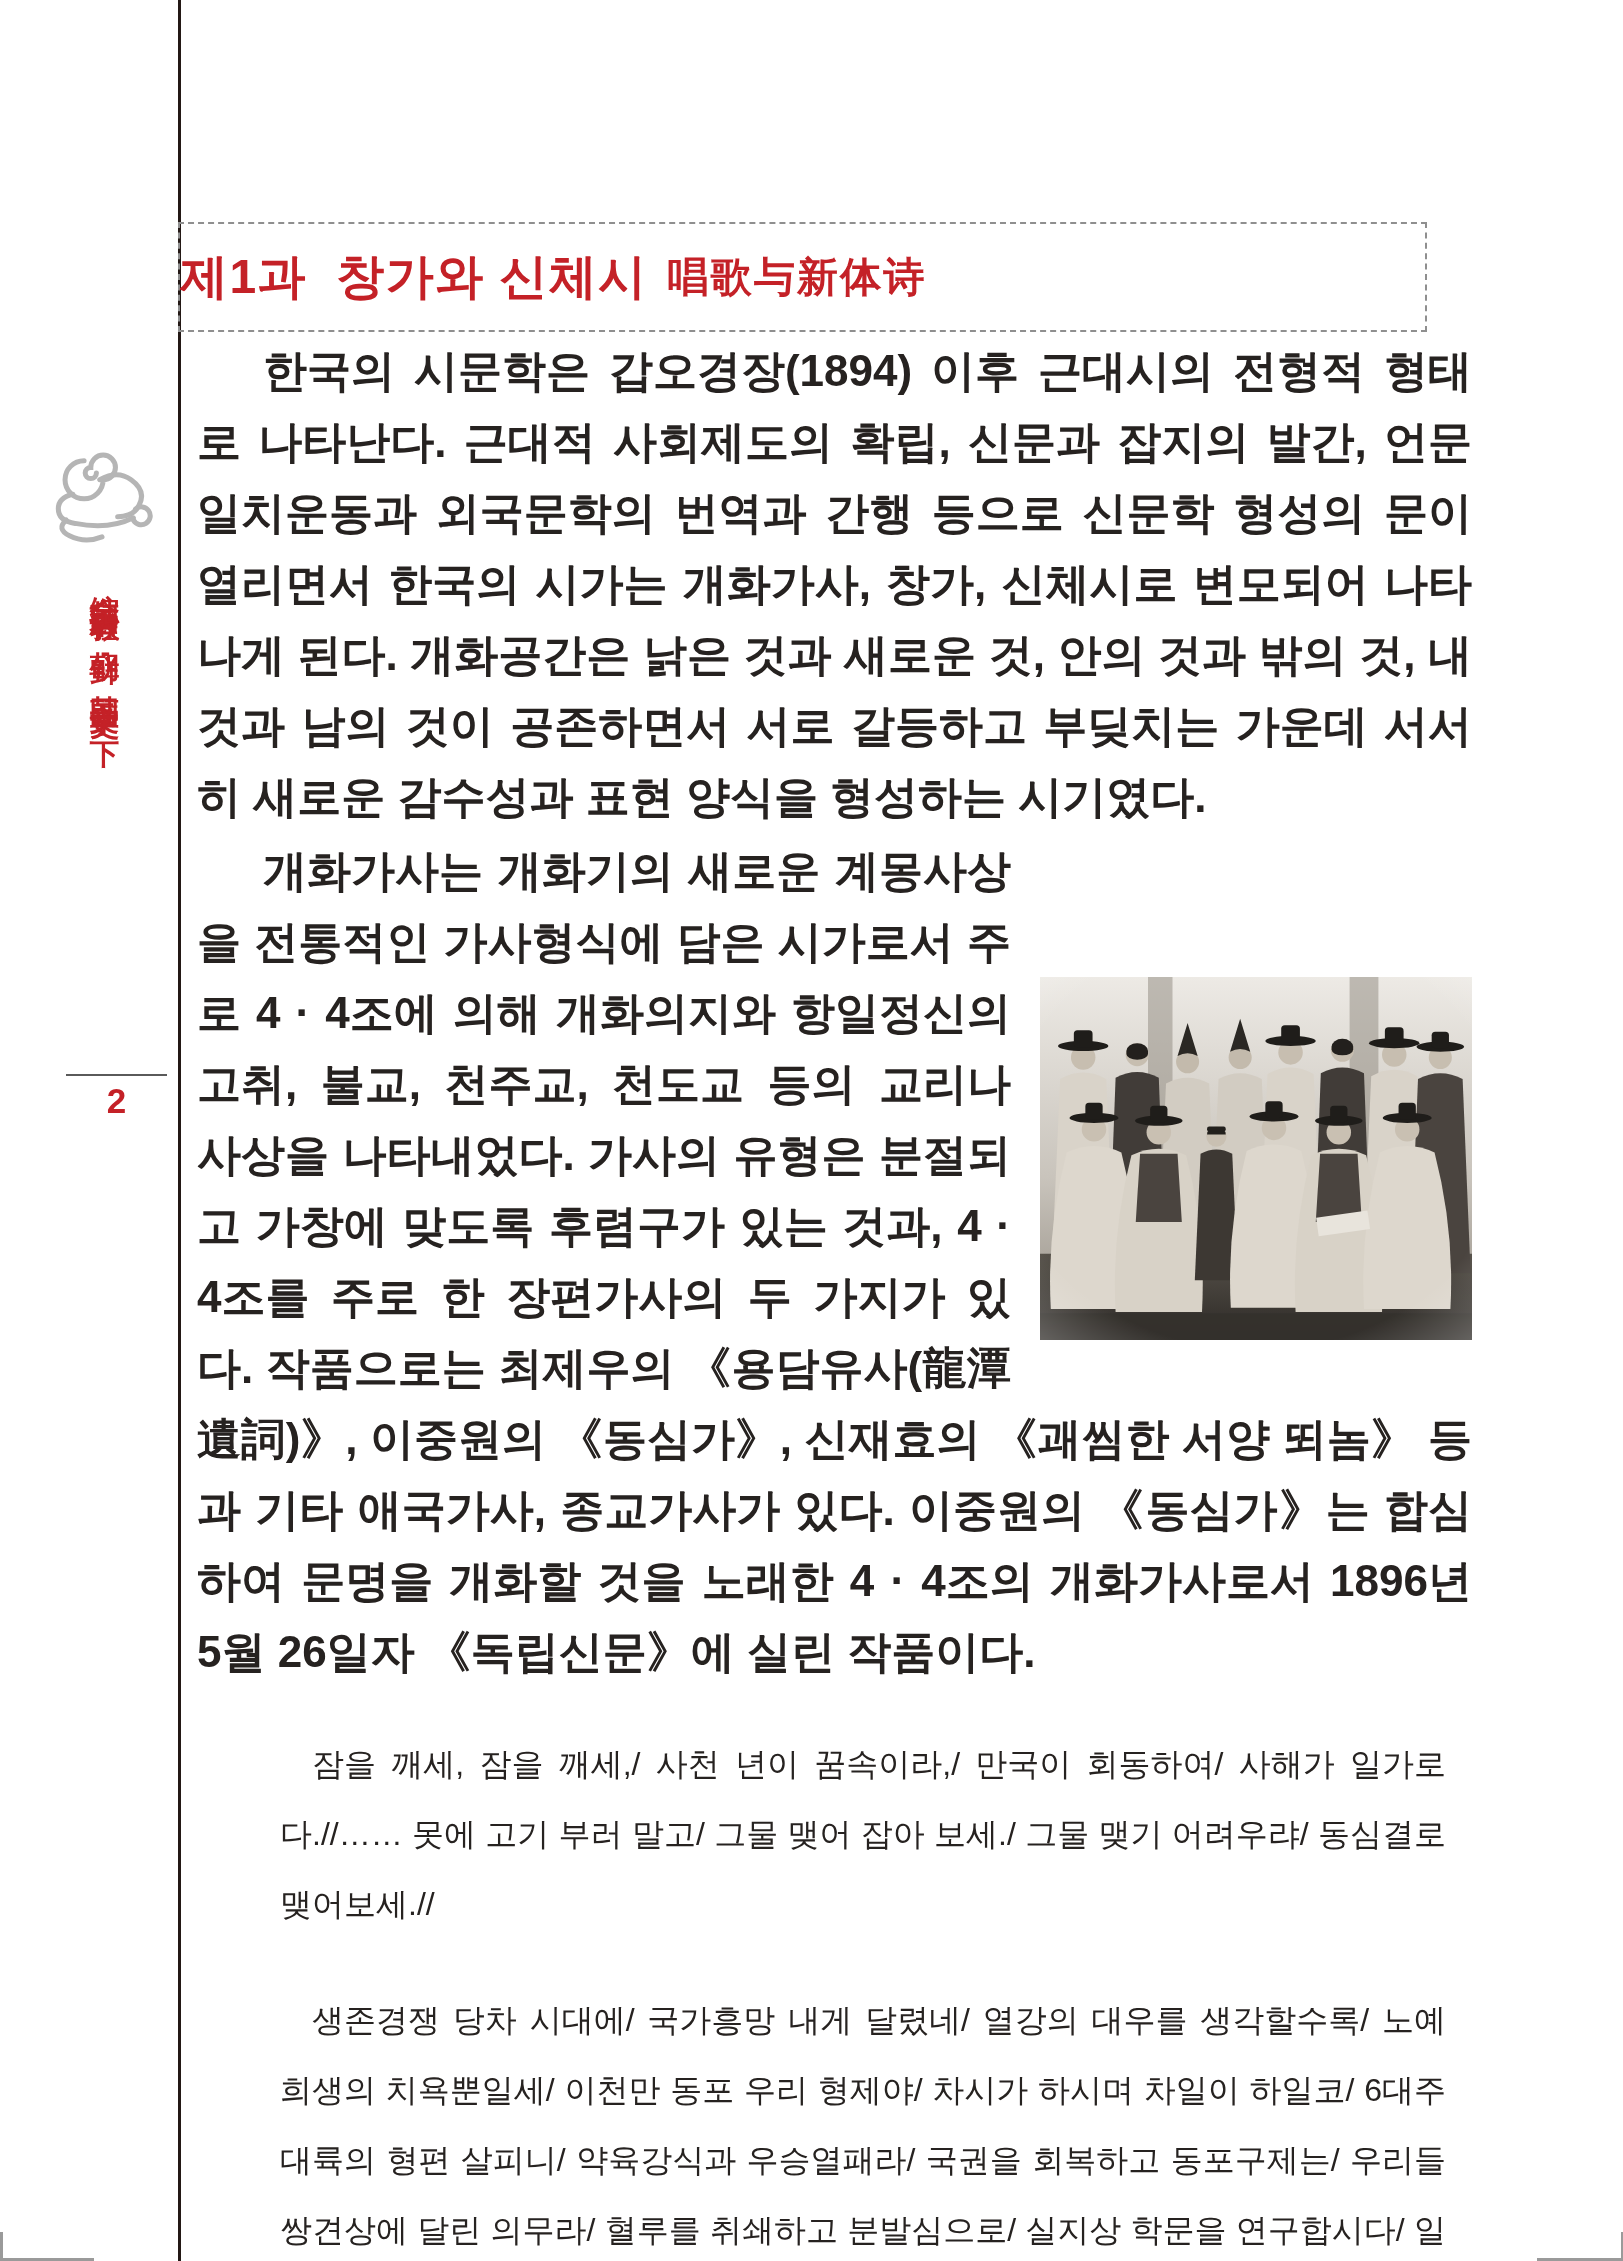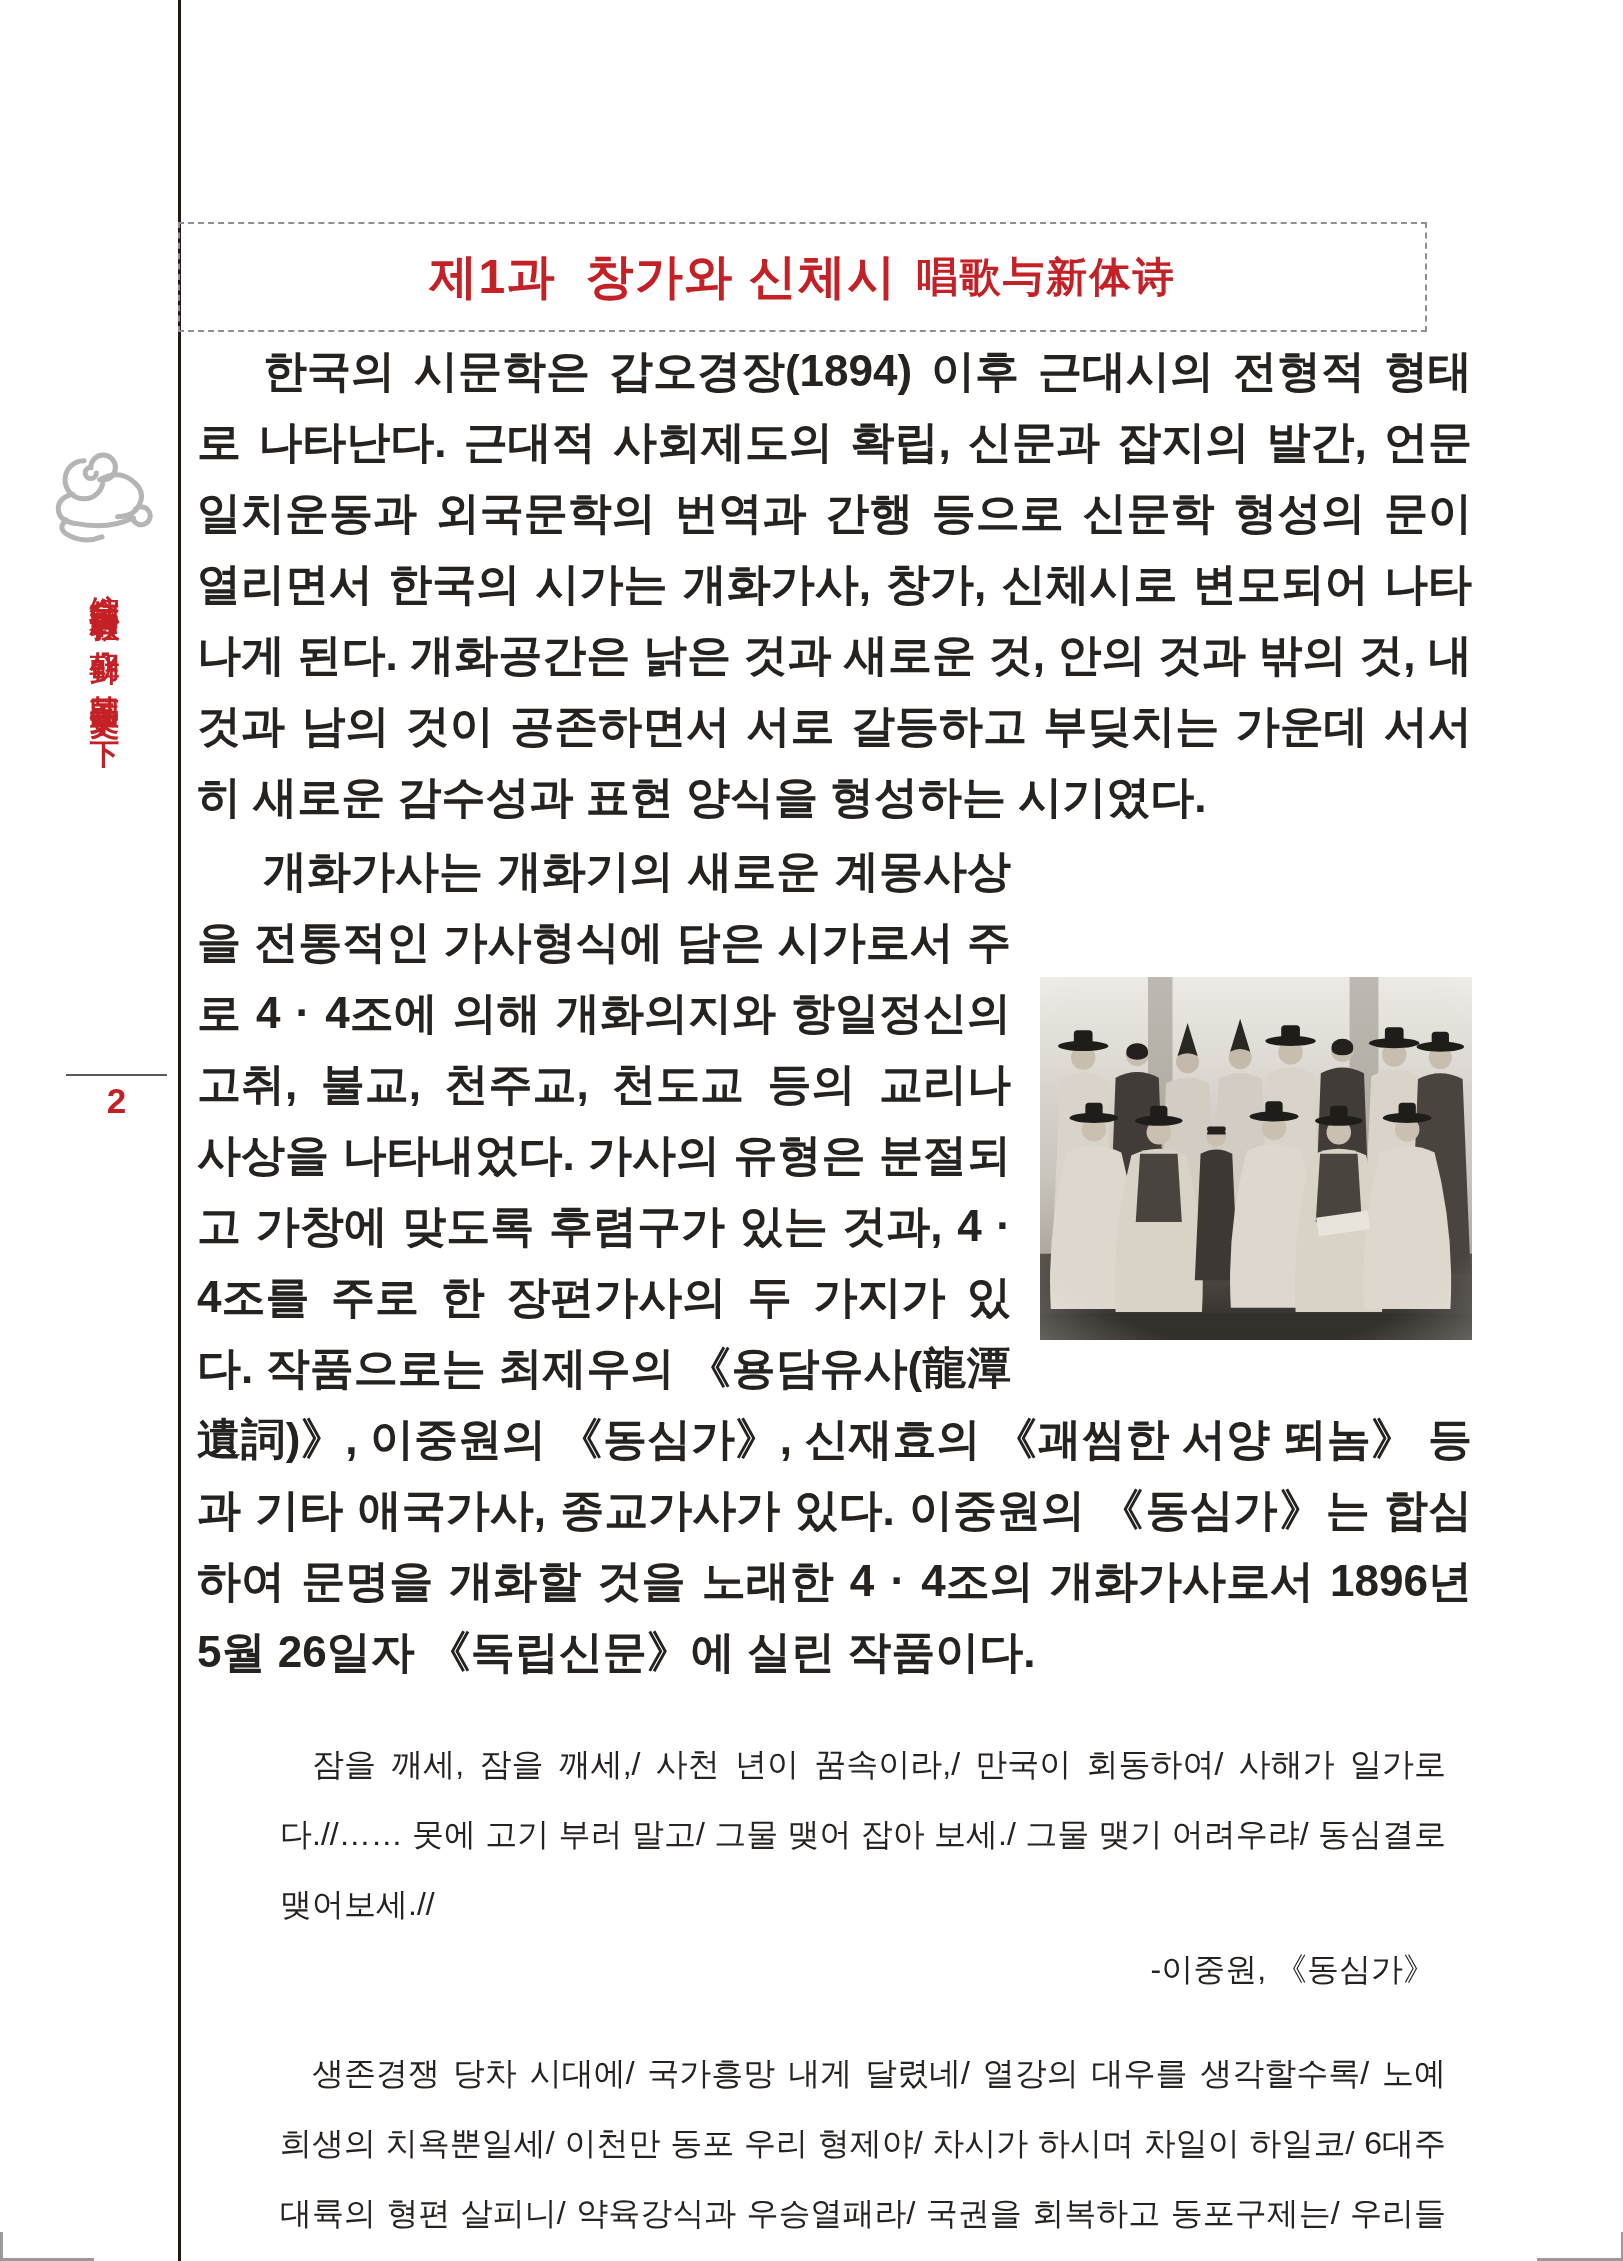--- a/index.html
+++ b/index.html
@@ -37,21 +37,21 @@
   }
 
   
   .main { position: absolute; left: 194px; top: 0; width: 1281px; color: #262220; }
 
   .title-box {
     box-sizing: border-box;
     margin: 222px 0 0 -16px;
     width: 1249px; height: 110px;
     border: 2.9px dashed #8f8f8f;
-    display: flex; align-items: center; justify-content: center; gap: 20px;
+    display: flex; align-items: center; justify-content: flex-start; gap: 20px;
   }
   .title-ko { font-size: 48px; font-weight: bold; color: #c42127; letter-spacing: 1.4px; white-space: pre; }
   .title-zh { font-size: 41px; font-weight: bold; color: #c42127; letter-spacing: 2.2px; }
 
   p.body {
     font-size: 44px; line-height: 71px; text-align: justify;
     text-indent: 66px; margin: 3px; font-weight: bold;
   }
   .p1 { margin-top: 37px; }
   .p2 { margin-top: 4.3px; }
@@ -194,21 +194,20 @@
           <use href="#fg5" x="415" y="216"></use>
           <use href="#fg4" x="510" y="212"></use>
           <rect x="385" y="330" width="72" height="26" fill="#e8e4dc" transform="rotate(-8 420 343)"></rect>
           <rect x="0" y="468" width="600" height="37" fill="#34312d" opacity="0.92"></rect>
           <rect x="0" y="0" width="600" height="505" fill="url(#vig)"></rect>
         </svg>
       </span><span>개화가사는 개화기의 새로운 계몽사상을 전통적인 가사형식에 담은 시가로서 주로 4 · 4조에 의해 개화의지와 항일정신의 고취, 불교, 천주교, 천도교 등의 교리나 사상을 나타내었다. 가사의 유형은 분절되고 가창에 맞도록 후렴구가 있는 것과, 4 · 4조를 주로 한 장편가사의 두 가지가 있다. 작품으로는 최제우의 《용담유사(龍潭遺詞)》, 이중원의 《동심가》, 신재효의 《괘씸한 서양 뙤놈》 등과 기타 애국가사, 종교가사가 있다. 이중원의 《동심가》는 합심하여 문명을 개화할 것을 노래한 4 · 4조의 개화가사로서 1896년 5월 26일자 《독립신문》에 실린 작품이다.</span>
     </p>
 
     <p class="quote">잠을 깨세, 잠을 깨세,/ 사천 년이 꿈속이라,/ 만국이 회동하여/ 사해가 일가로다.//…… 못에 고기 부러 말고/ 그물 맺어 잡아 보세./ 그물 맺기 어려우랴/ 동심결로 맺어보세.//</p>
-    <p class="attribution">-이중원, 《동심가》</p>
 
 
     <p class="quote quote2">생존경쟁 당차 시대에/ 국가흥망 내게 달렸네/ 열강의 대우를 생각할수록/ 노예 희생의 치욕뿐일세/ 이천만 동포 우리 형제야/ 차시가 하시며 차일이 하일코/ 6대주 대륙의 형편 살피니/ 약육강식과 우승열패라/ 국권을 회복하고 동포구제는/ 우리들 쌍견상에 달린 의무라/ 혈루를 취쇄하고 분발심으로/ 실지상 학문을 연구합시다/ 일신이 영귀하고 일국 흥귀함은/ 학문 일사밖에는 다시 없네//</p>
 
   </div>
 
   <div class="mark mark-bl-v"></div>
   <div class="mark mark-bl-h"></div>
   <div class="mark mark-br-v"></div>
   <div class="mark mark-br-h"></div>

